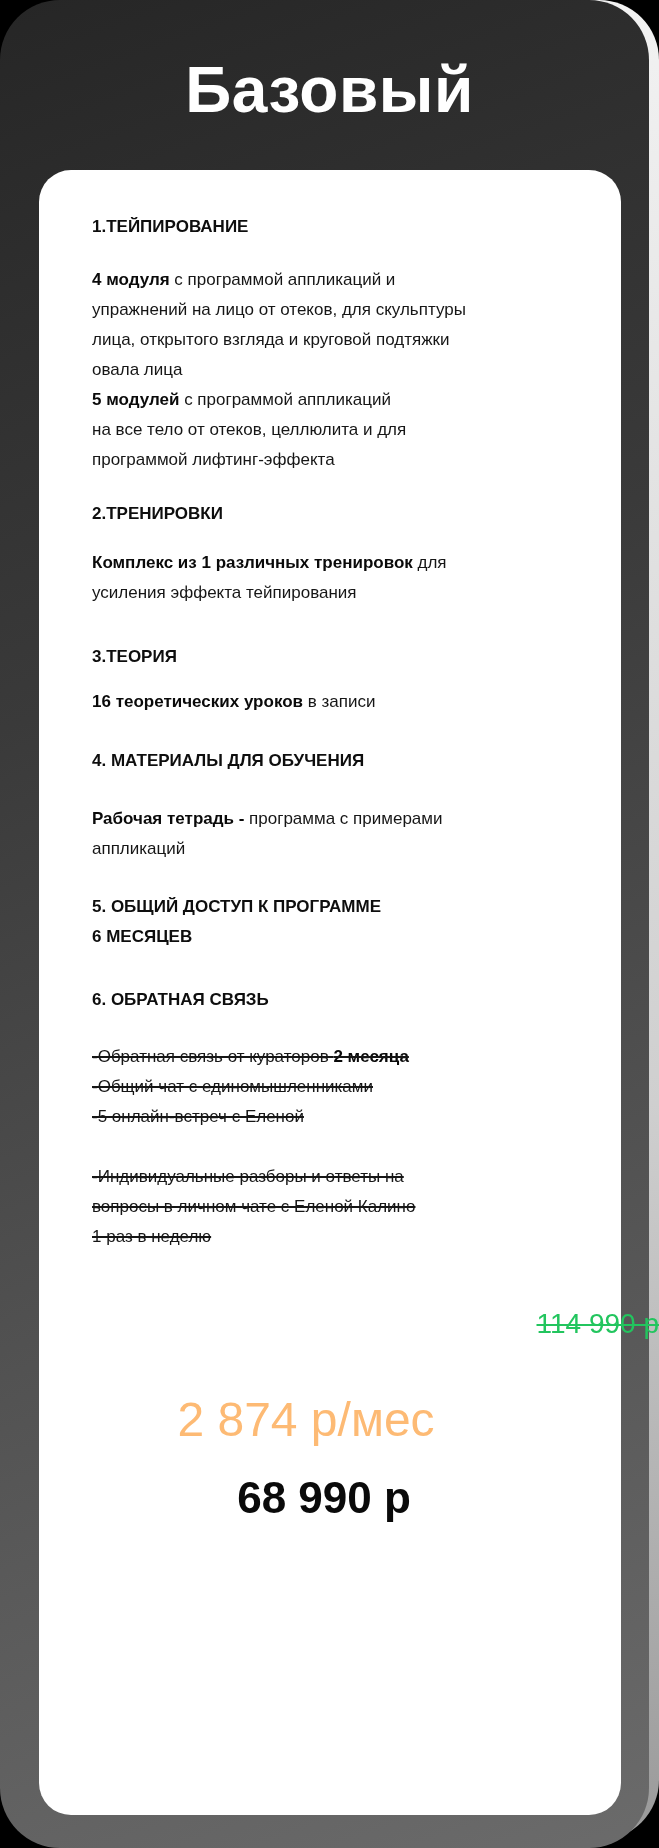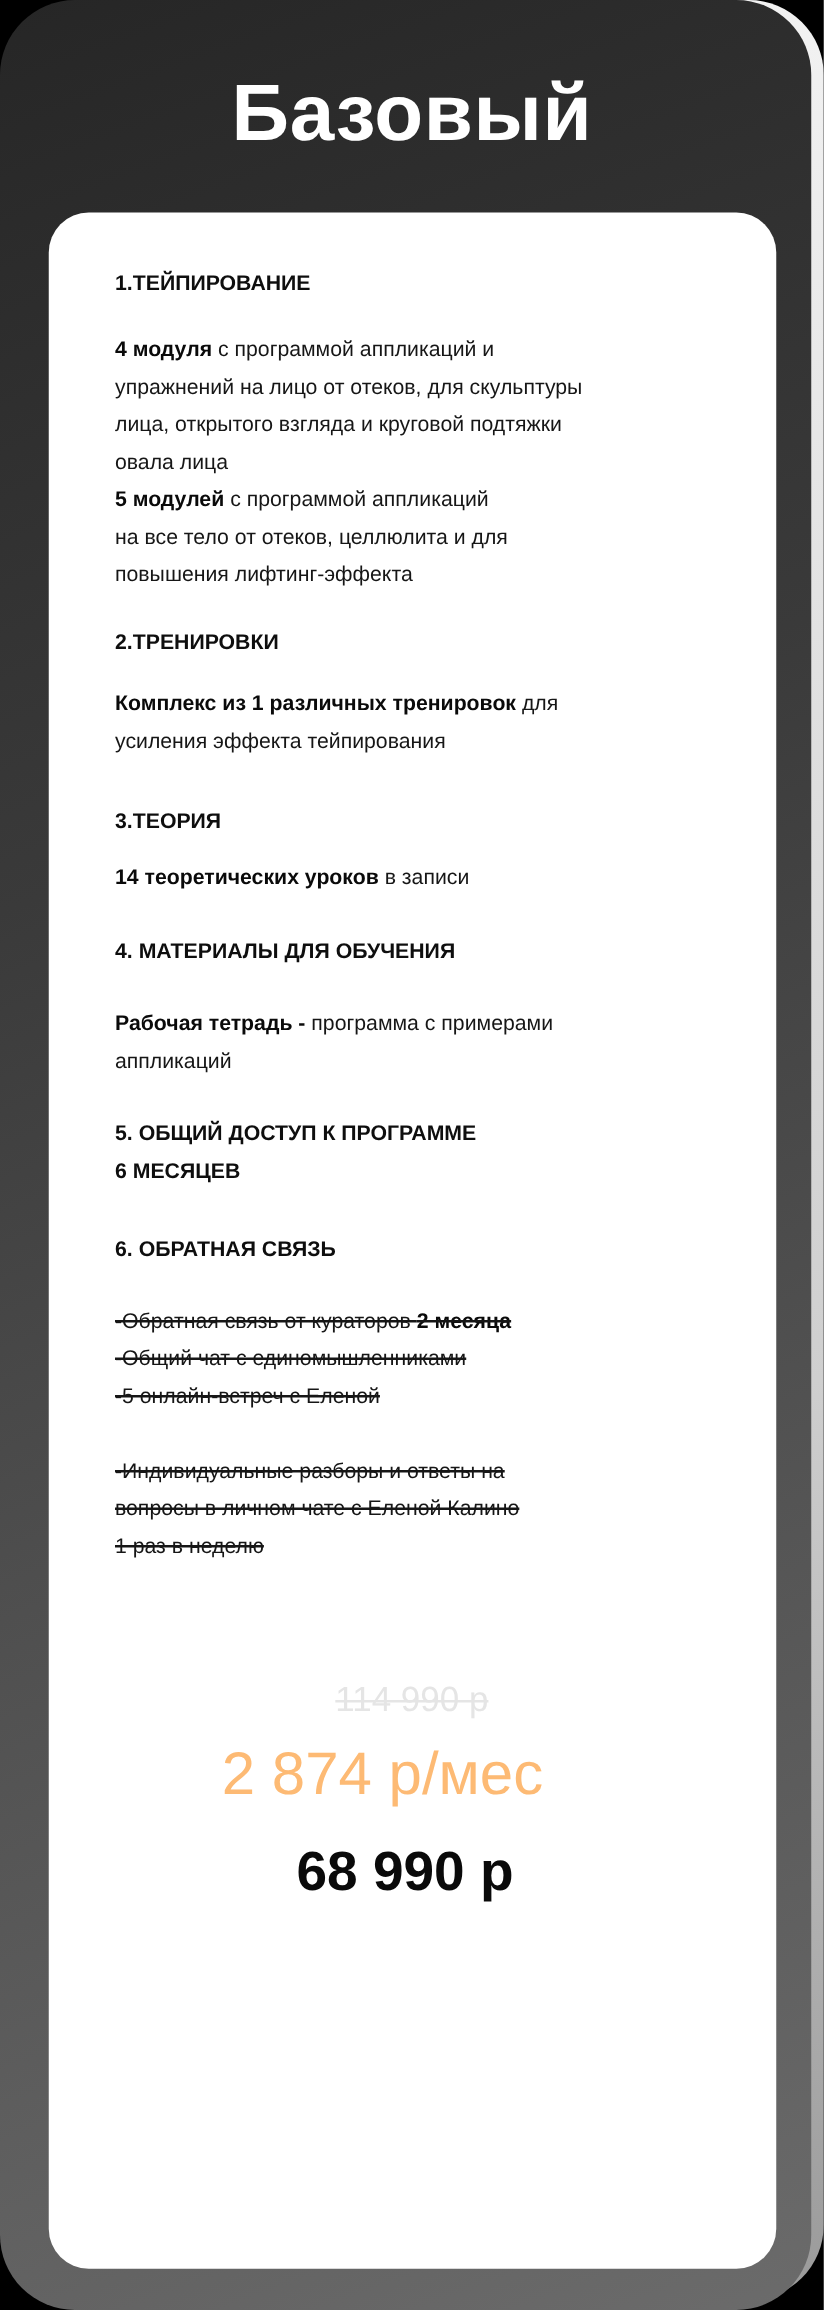--- a/index.html
+++ b/index.html
@@ -34,22 +34,22 @@
     position: absolute; left: 0; font-size: 17px; font-weight: bold; line-height: 30px;
     white-space: nowrap;
   }
   .p {
     position: absolute; left: 0; font-size: 17px; line-height: 30px; white-space: nowrap;
     color: #161616;
   }
   .p b { font-weight: bold; color: #0a0a0a; }
   .strike { text-decoration: line-through; text-decoration-thickness: 1.5px; }
   .price-old {
-    position: absolute; left: 0; width: 659px; top: 1340px; text-align: center;
-    font-size: 28px; line-height: 40px; color: #e5e5e5; text-decoration: line-through;
+    position: absolute; left: 0; width: 659px; top: 1304px; text-align: right;
+    font-size: 28px; line-height: 40px; color: #22c55e; text-decoration: line-through;
     text-decoration-thickness: 2px;
   }
   .price-month {
     position: absolute; left: 0; width: 612px; top: 1390px; text-align: center;
     font-size: 48px; line-height: 60px; color: #fdba74;
   }
   .price-total {
     position: absolute; left: 0; width: 648px; top: 1468px; text-align: center;
     font-size: 44px; line-height: 60px; font-weight: bold; color: #0a0a0a;
   }
@@ -66,28 +66,28 @@
 
 <div class="content">
 
   <div class="h" style="top:212px">1.ТЕЙПИРОВАНИЕ</div>
   <div class="p" style="top:265px"><b>4 модуля</b><span> с программой аппликаций и</span></div>
   <div class="p" style="top:295px">упражнений на лицо от отеков, для скульптуры</div>
   <div class="p" style="top:325px">лица, открытого взгляда и круговой подтяжки</div>
   <div class="p" style="top:355px">овала лица</div>
   <div class="p" style="top:385px"><b>5 модулей</b><span> с программой аппликаций</span></div>
   <div class="p" style="top:415px">на все тело от отеков, целлюлита и для</div>
-  <div class="p" style="top:445px">повышения лифтинг-эффекта</div>
+  <div class="p" style="top:445px">программой лифтинг-эффекта</div>
 
   <div class="h" style="top:499px">2.ТРЕНИРОВКИ</div>
   <div class="p" style="top:548px"><b>Комплекс из 1 различных тренировок</b><span> для</span></div>
   <div class="p" style="top:578px">усиления эффекта тейпирования</div>
 
   <div class="h" style="top:642px">3.ТЕОРИЯ</div>
-  <div class="p" style="top:687px"><b>14 теоретических уроков</b><span> в записи</span></div>
+  <div class="p" style="top:687px"><b>16 теоретических уроков</b><span> в записи</span></div>
 
   <div class="h" style="top:746px">4. МАТЕРИАЛЫ ДЛЯ ОБУЧЕНИЯ</div>
   <div class="p" style="top:804px"><b>Рабочая тетрадь -</b><span> программа с примерами</span></div>
   <div class="p" style="top:834px">аппликаций</div>
 
   <div class="h" style="top:892px">5. ОБЩИЙ ДОСТУП К ПРОГРАММЕ</div>
   <div class="h" style="top:922px">6 МЕСЯЦЕВ</div>
 
   <div class="h" style="top:985px">6. ОБРАТНАЯ СВЯЗЬ</div>
   <div class="p strike" style="top:1042px"><span>-Обратная связь от кураторов </span><b>2 месяца</b></div>

